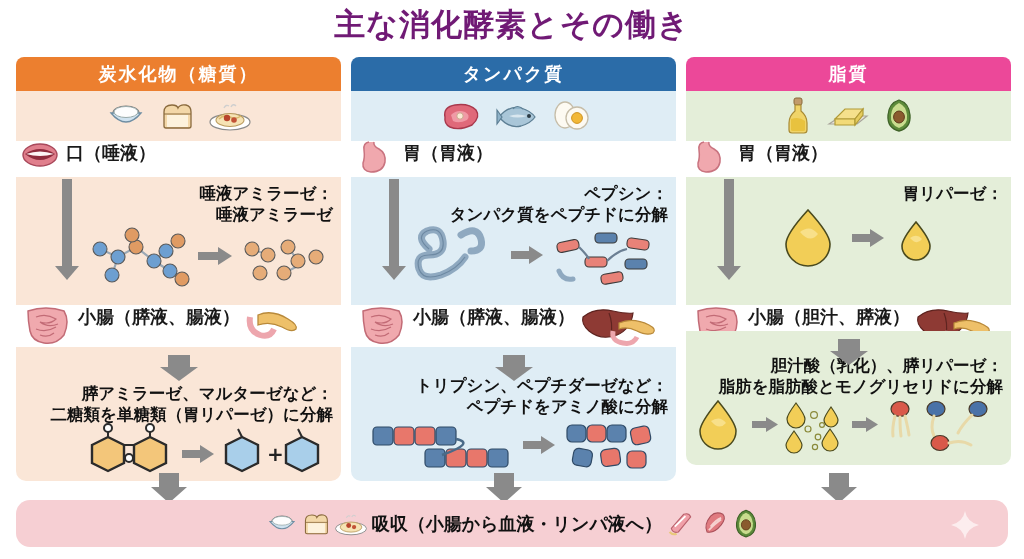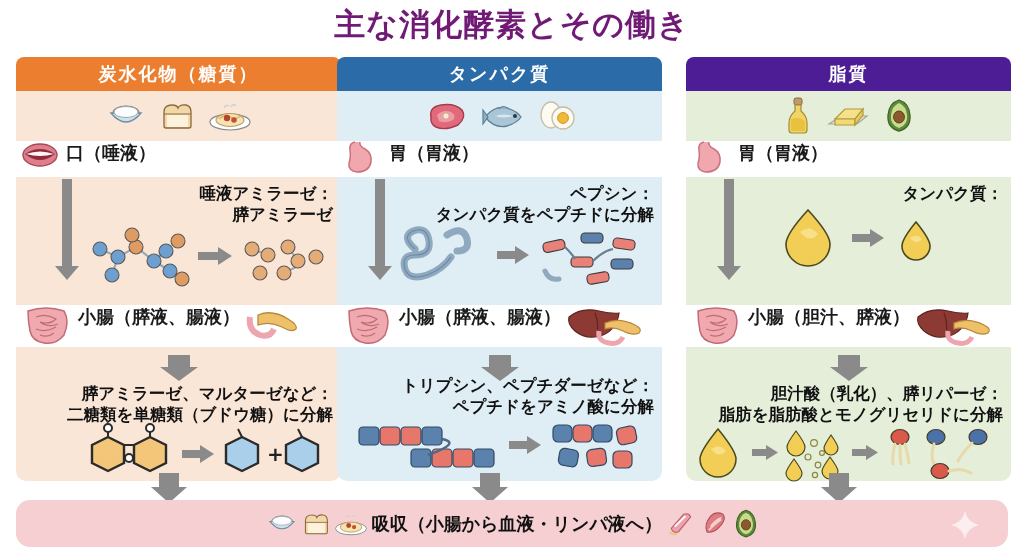--- a/index.html
+++ b/index.html
@@ -18,31 +18,31 @@
     text-align:center;
     font-size:31px;font-weight:bold;color:#701a75;
     letter-spacing:1px;
   }
 
   
   .col{
     position:absolute;top:57px;width:325px;
   }
   .col1{left:16px;}
-  .col2{left:337px;}
+  .col2{left:351px;}
   .col3{left:686px;}
 
   .col-header{
     height:34px;border-radius:8px 8px 0 0;
     display:flex;align-items:center;justify-content:center;
     color:#fff;font-size:18px;font-weight:bold;letter-spacing:2px;
   }
   .c1 .col-header{background:#ec7f2f;}
   .c2 .col-header{background:#2b6ca8;}
-  .c3 .col-header{background:#4c1d95;}
+  .c3 .col-header{background:#ec4899;}
 
   .food-strip{
     height:50px;
     display:flex;align-items:center;justify-content:center;gap:14px;
   }
   .c1 .food-strip{background:#fae6d7;}
   .c2 .food-strip{background:#dfedf5;}
   .c3 .food-strip{background:#e4eed9;}
 
   
@@ -165,21 +165,21 @@
           <path d="M6,13 Q20,8 34,13 Q20,17 6,13 Z" fill="#fdf4f5"></path>
         </svg>
       </span>
       <span class="organ-label">口（唾液）</span>
     </div>
 
     <div class="stage top" style="height:112px;">
       <div class="vconn" style="height:88px;"></div>
       <div class="enzyme-text" style="padding-left:46px;">
         <span>唾液アミラーゼ：</span>
-        <span class="l2">膵アミラーゼ</span>
+        <span class="l2">唾液アミラーゼ</span>
       </div>
       <div class="mol">
         <svg width="270" height="60" viewBox="0 0 270 60" style="margin-left:46px;">
           <g stroke="#9aa8b5" stroke-width="2.2" fill="none">
             <path d="M30,22 L48,30 L66,20 L84,34 L100,44"></path>
             <path d="M48,30 L42,48 M66,20 L62,8 M84,34 L96,24"></path>
           </g>
           <g stroke="#5a5a5a" stroke-width="1.1">
             <circle cx="30" cy="22" r="7" fill="#6d9fd1"></circle>
             <circle cx="48" cy="30" r="7" fill="#6d9fd1"></circle>
@@ -227,21 +227,21 @@
           <path d="M6,12 q-2,14 10,18 q10,3 14,-6" fill="none" stroke="#eda6ad" stroke-width="6"></path>
           <path d="M14,10 q14,-6 30,4 q10,6 8,10 q-4,4 -14,-2 q-12,-6 -24,-2 Z" fill="#eec069" stroke="#b8893a" stroke-width="1.3"></path>
         </svg>
       </span>
     </div>
 
     <div class="stage" style="height:118px;">
       <div class="dnarrow"></div>
       <div class="enzyme-text" style="margin-top:16px;">
         <span>膵アミラーゼ、マルターゼなど：</span>
-        <span class="l2">二糖類を単糖類（ブドウ糖）に分解</span>
+        <span class="l2">二糖類を単糖類（胃リパーゼ）に分解</span>
       </div>
       <div class="mol" style="height:56px;">
         <svg width="300" height="56" viewBox="0 0 300 56" style="margin-left:6px;">
           <g stroke="#2b2b2b" stroke-width="2.4" fill="#f3c67a">
             <polygon points="62,18 78,10 94,18 94,36 78,44 62,36"></polygon>
             <polygon points="104,18 120,10 136,18 136,36 120,44 104,36"></polygon>
           </g>
           <g stroke="#2b2b2b" stroke-width="2" fill="none">
             <path d="M78,10 L78,2 M120,10 L120,2"></path>
             <path d="M94,18 L104,18"></path>
@@ -435,41 +435,41 @@
         <svg width="42" height="32" viewBox="0 0 42 32">
           <path d="M14,1 Q8,2 9,9 Q10,17 8,22 Q7,30 16,31 Q28,31 30,21 Q31,12 24,8 Q18,5 19,1" fill="#f0a8ae" stroke="#c9737f" stroke-width="1.5" stroke-linejoin="round"></path>
         </svg>
       </span>
       <span class="organ-label">胃（胃液）</span>
     </div>
 
     <div class="stage top" style="height:112px;">
       <div class="vconn" style="height:88px;left:38px;"></div>
       <div class="enzyme-text" style="padding-left:40px;">
-        <span>タンパク質：</span>
+        <span>胃リパーゼ：</span>
       </div>
       <div class="mol">
         <svg width="270" height="60" viewBox="0 0 270 60" style="margin-left:40px;">
           <g stroke="#4a4a1e" stroke-width="1.6">
             <path d="M74,4 Q96,28 96,38 A22,22 0 1 1 52,38 Q52,28 74,4 Z" fill="#f2ce57"></path>
             <path d="M66,26 q10,-8 18,2 q-8,10 -18,-2 Z" fill="#f8e08a" stroke="none"></path>
           </g>
           <g>
             <rect x="118" y="28" width="18" height="8" fill="#8a8a8a"></rect>
             <polygon points="136,23 150,32 136,41" fill="#8a8a8a"></polygon>
           </g>
           <g stroke="#4a4a1e" stroke-width="1.6">
             <path d="M182,16 Q196,33 196,40 A14,14 0 1 1 168,40 Q168,33 182,16 Z" fill="#f2ce57"></path>
             <path d="M176,32 q7,-5 12,1 q-5,7 -12,-1 Z" fill="#f8e08a" stroke="none"></path>
           </g>
         </svg>
       </div>
     </div>
 
-    <div class="organ-row" style="height:42px;">
+    <div class="organ-row" style="height:26px;">
       <span class="ic">
         <svg width="52" height="42" viewBox="0 0 52 42">
           <path d="M8,6 Q26,0 44,6 Q50,16 44,30 Q36,40 24,38 Q12,36 10,26 Q8,16 8,6 Z" fill="#f0a9ae" stroke="#c26b76" stroke-width="1.5"></path>
           <g stroke="#c26b76" stroke-width="1.2" fill="none">
             <path d="M16,12 q10,-4 20,2 q-6,6 -16,3 q8,6 18,2"></path>
             <path d="M16,24 q10,4 20,-2"></path>
             <path d="M20,30 q8,3 14,-2"></path>
           </g>
         </svg>
       </span>
@@ -479,21 +479,21 @@
           <path d="M4,12 q12,-10 30,-6 q14,3 20,2 q-2,16 -16,22 q-16,6 -28,-4 q-8,-7 -6,-14 Z" fill="#8e3a34" stroke="#5e2420" stroke-width="1.2"></path>
           <path d="M30,8 q4,10 2,22" stroke="#5e2420" stroke-width="1.2" fill="none"></path>
           <path d="M40,18 q14,-6 30,2 q8,4 4,8 q-6,3 -16,-2 q-10,-5 -18,-2 Z" fill="#eec069" stroke="#b8893a" stroke-width="1.2"></path>
           <path d="M34,26 q-2,10 10,12 q10,2 14,-6" fill="none" stroke="#eda6ad" stroke-width="5"></path>
         </svg>
       </span>
     </div>
 
     <div class="stage" style="height:118px;">
       <div class="dnarrow"></div>
-      <div class="enzyme-text" style="margin-top:16px;">
+      <div class="enzyme-text" style="margin-top:4px;">
         <span>胆汁酸（乳化）、膵リパーゼ：</span>
         <span class="l2">脂肪を脂肪酸とモノグリセリドに分解</span>
       </div>
       <div class="mol" style="height:56px;">
         <svg width="310" height="56" viewBox="0 0 310 56" style="margin-left:2px;">
           <g stroke="#4a4a1e" stroke-width="1.5">
             <path d="M22,2 Q40,24 40,32 A18,18 0 1 1 4,32 Q4,24 22,2 Z" fill="#f2ce57"></path>
             <path d="M15,22 q9,-6 15,2 q-7,8 -15,-2 Z" fill="#f8e08a" stroke="none"></path>
           </g>
           <g>

